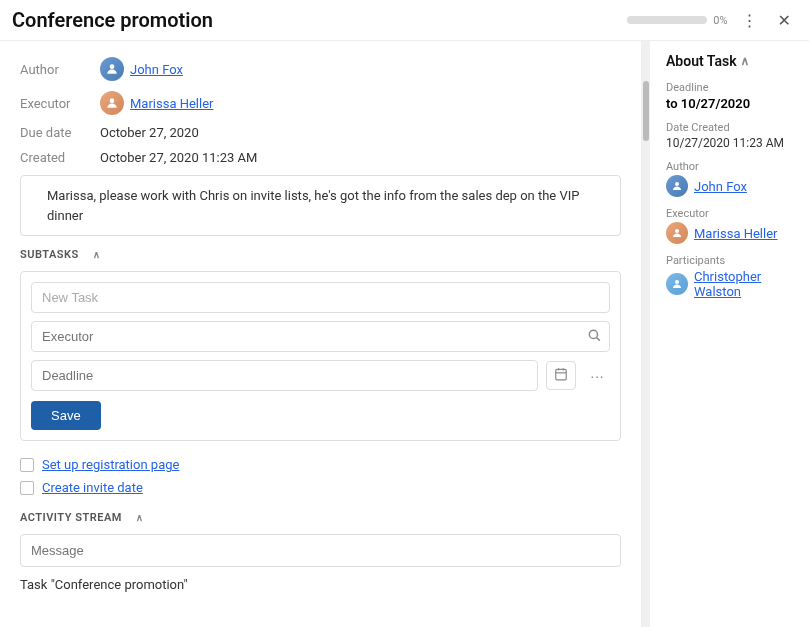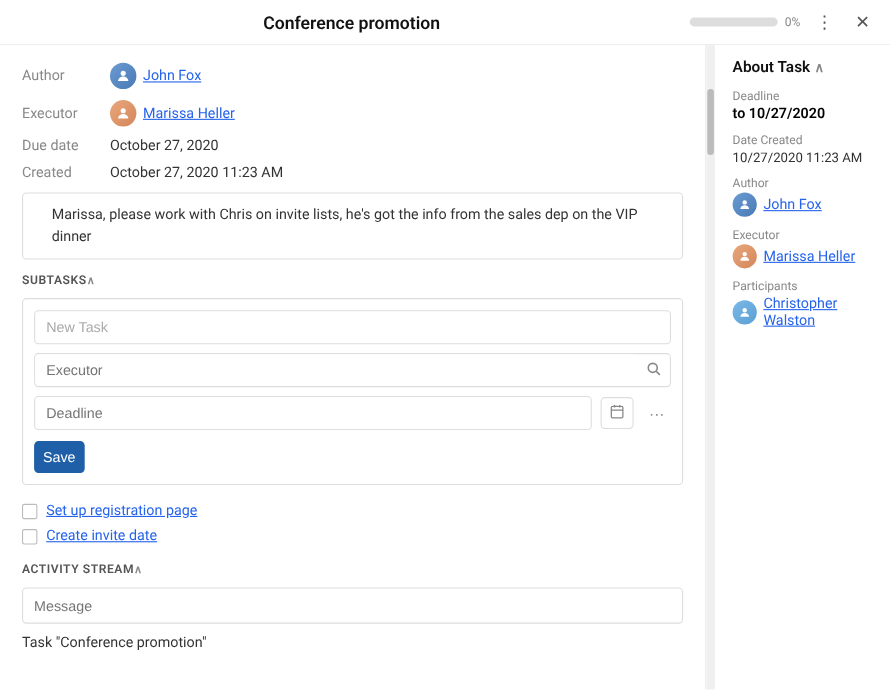--- a/index.html
+++ b/index.html
@@ -17,25 +17,24 @@
 
     .app-header {
       display: flex;
       align-items: center;
       padding: 8px 12px;
       border-bottom: 1px solid #eee;
       background: #fff;
     }
 
     .app-title {
-      font-size: 16px;
+      font-size: 20px;
       font-weight: 600;
       color: #111;
       flex: 1;
-      text-align: center;
     }
 
     .header-right {
       display: flex;
       align-items: center;
       gap: 8px;
     }
 
     .progress-bar-container {
       width: 80px;
@@ -151,21 +150,21 @@
       padding: 10px 26px;
       margin-bottom: 12px;
       font-size: 13px;
       color: #333;
       line-height: 1.5;
     }
 
     .section-header {
       display: flex;
       align-items: center;
-      gap: 0;
+      gap: 14px;
       font-size: 11px;
       font-weight: 600;
       color: #555;
       letter-spacing: 0.5px;
       text-transform: uppercase;
       margin-bottom: 10px;
     }
 
     .chevron {
       font-size: 10px;
@@ -253,21 +252,21 @@
       color: #888;
       font-size: 14px;
       padding: 4px 6px;
     }
 
     .save-btn {
       background: #1e5fa8;
       color: white;
       border: none;
       border-radius: 4px;
-      padding: 7px 8px;
+      padding: 7px 20px;
       font-size: 13px;
       cursor: pointer;
     }
 
     .subtask-list {
       margin-top: 10px;
     }
 
     .subtask-item {
       display: flex;

